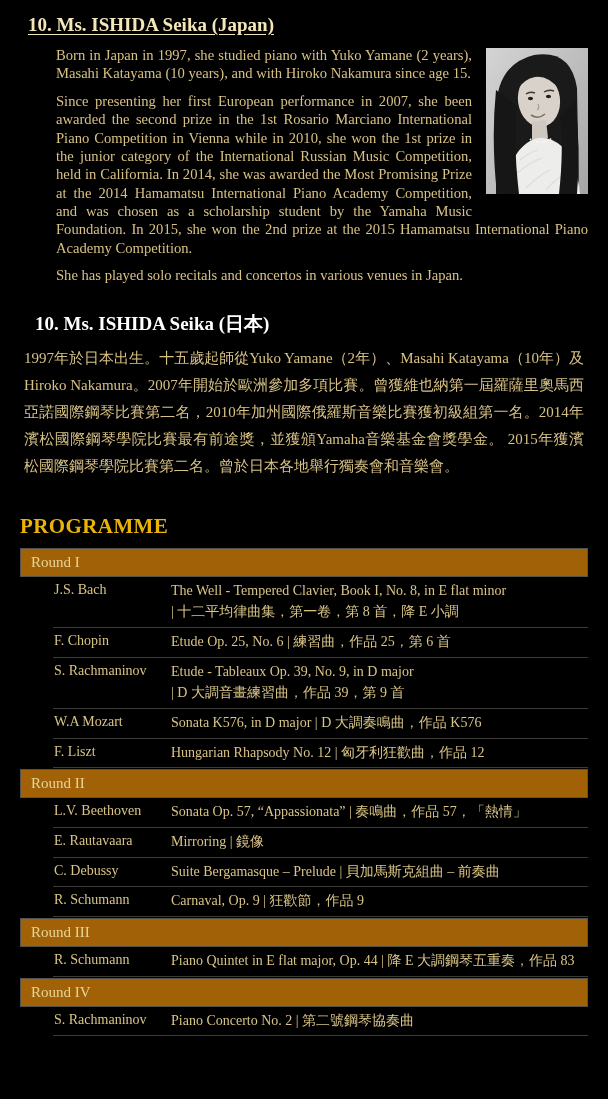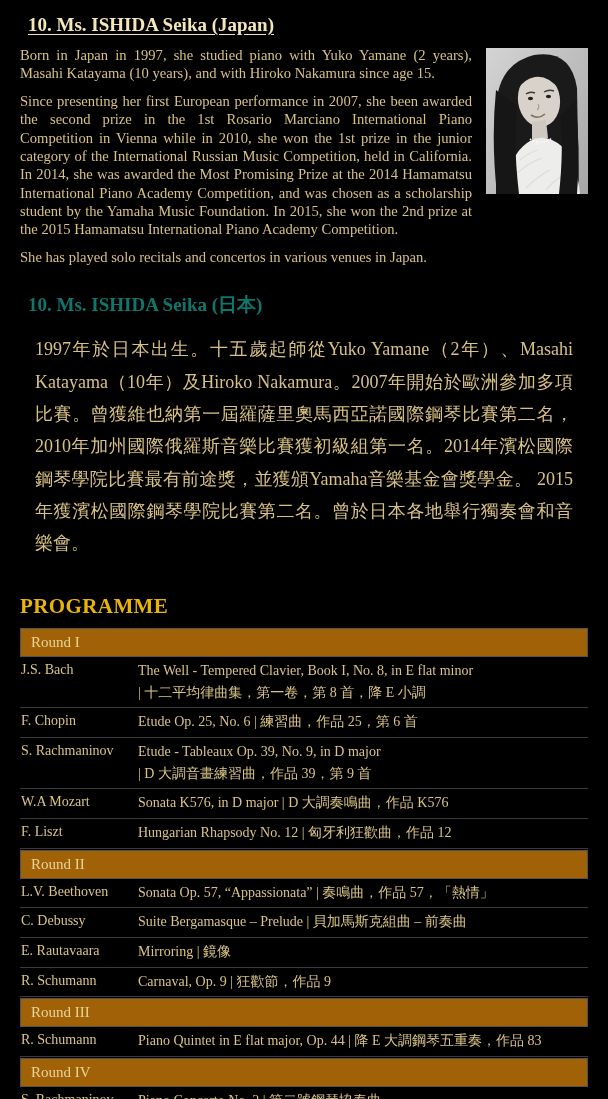--- a/index.html
+++ b/index.html
@@ -11,41 +11,41 @@
   .page { padding:12px 20px 0 20px; }
 
   h1.en-title {
     margin:2px 0 10px 8px;
     font-size:19px; font-weight:bold;
     color:#f3e7ba;
     text-decoration:underline;
     text-underline-offset:3px;
     display:inline-block;
   }
-  .bio-en { color:#d7c184; }
+  .bio-en { color:#d7c184;margin-left:36px; }
   .bio-en p {
     margin:0 0 9px 0;
     font-size:14.6px; line-height:1.26;
     text-align:justify;
   }
   .photo-frame {
     float:right; width:102px; height:146px;
     margin:2px 0 10px 14px;
   }
   .photo-frame svg { display:block; width:102px; height:146px; }
 
   h2.cn-title {
     clear:both;
-    margin:26px 0 8px 8px;
+    margin:26px 0 8px 15px;
     font-size:19px; font-weight:bold;
-    color:#0f766e;
+    color:#ffffff;
   }
   p.cn-bio {
-    margin:15px;
-    font-size:18px; line-height:1.8;
+    margin:4px;
+    font-size:15px; line-height:1.8;
     text-align:justify;
     color:#d7c184;
   }
 
   h2.prog-title {
     margin:34px 0 9px 0;
     font-size:21px; font-weight:bold;
     letter-spacing:0.4px;
     color:#eab308;
   }
@@ -57,20 +57,21 @@
     color:#e7d69b;
     font-size:15px;
     padding:5px 0 5px 10px;
     margin-top:1px;
   }
   .prog-row {
     display:flex;
     border-bottom:1px solid #3c3b37;
     padding:3px 0 4px 0;
     font-size:14px;
+    margin-left:33px;
   }
   .prog-row .composer { flex:0 0 117px; padding:2px 0 0 1px; }
   .prog-row .piece { flex:1; }
   .prog-row .piece div { line-height:1.55; }
 </style>
 </head>
 <body>
 
 <div class="page">
 
@@ -157,30 +158,30 @@
     <div class="round-bar">Round II</div>
 
     <div class="prog-row">
       <div class="composer">L.V. Beethoven</div>
       <div class="piece">
         <div>Sonata Op. 57, “Appassionata” | 奏鳴曲，作品 57，「熱情」</div>
       </div>
     </div>
 
     <div class="prog-row">
+      <div class="composer">E. Rautavaara</div>
+      <div class="piece">
+        <div>Mirroring | 鏡像</div>
+      </div>
+    </div>
+
+    <div class="prog-row">
       <div class="composer">C. Debussy</div>
       <div class="piece">
         <div>Suite Bergamasque – Prelude |  貝加馬斯克組曲 – 前奏曲</div>
-      </div>
-    </div>
-
-    <div class="prog-row">
-      <div class="composer">E. Rautavaara</div>
-      <div class="piece">
-        <div>Mirroring | 鏡像</div>
       </div>
     </div>
 
     <div class="prog-row">
       <div class="composer">R. Schumann</div>
       <div class="piece">
         <div>Carnaval, Op. 9  | 狂歡節，作品 9</div>
       </div>
     </div>
 

